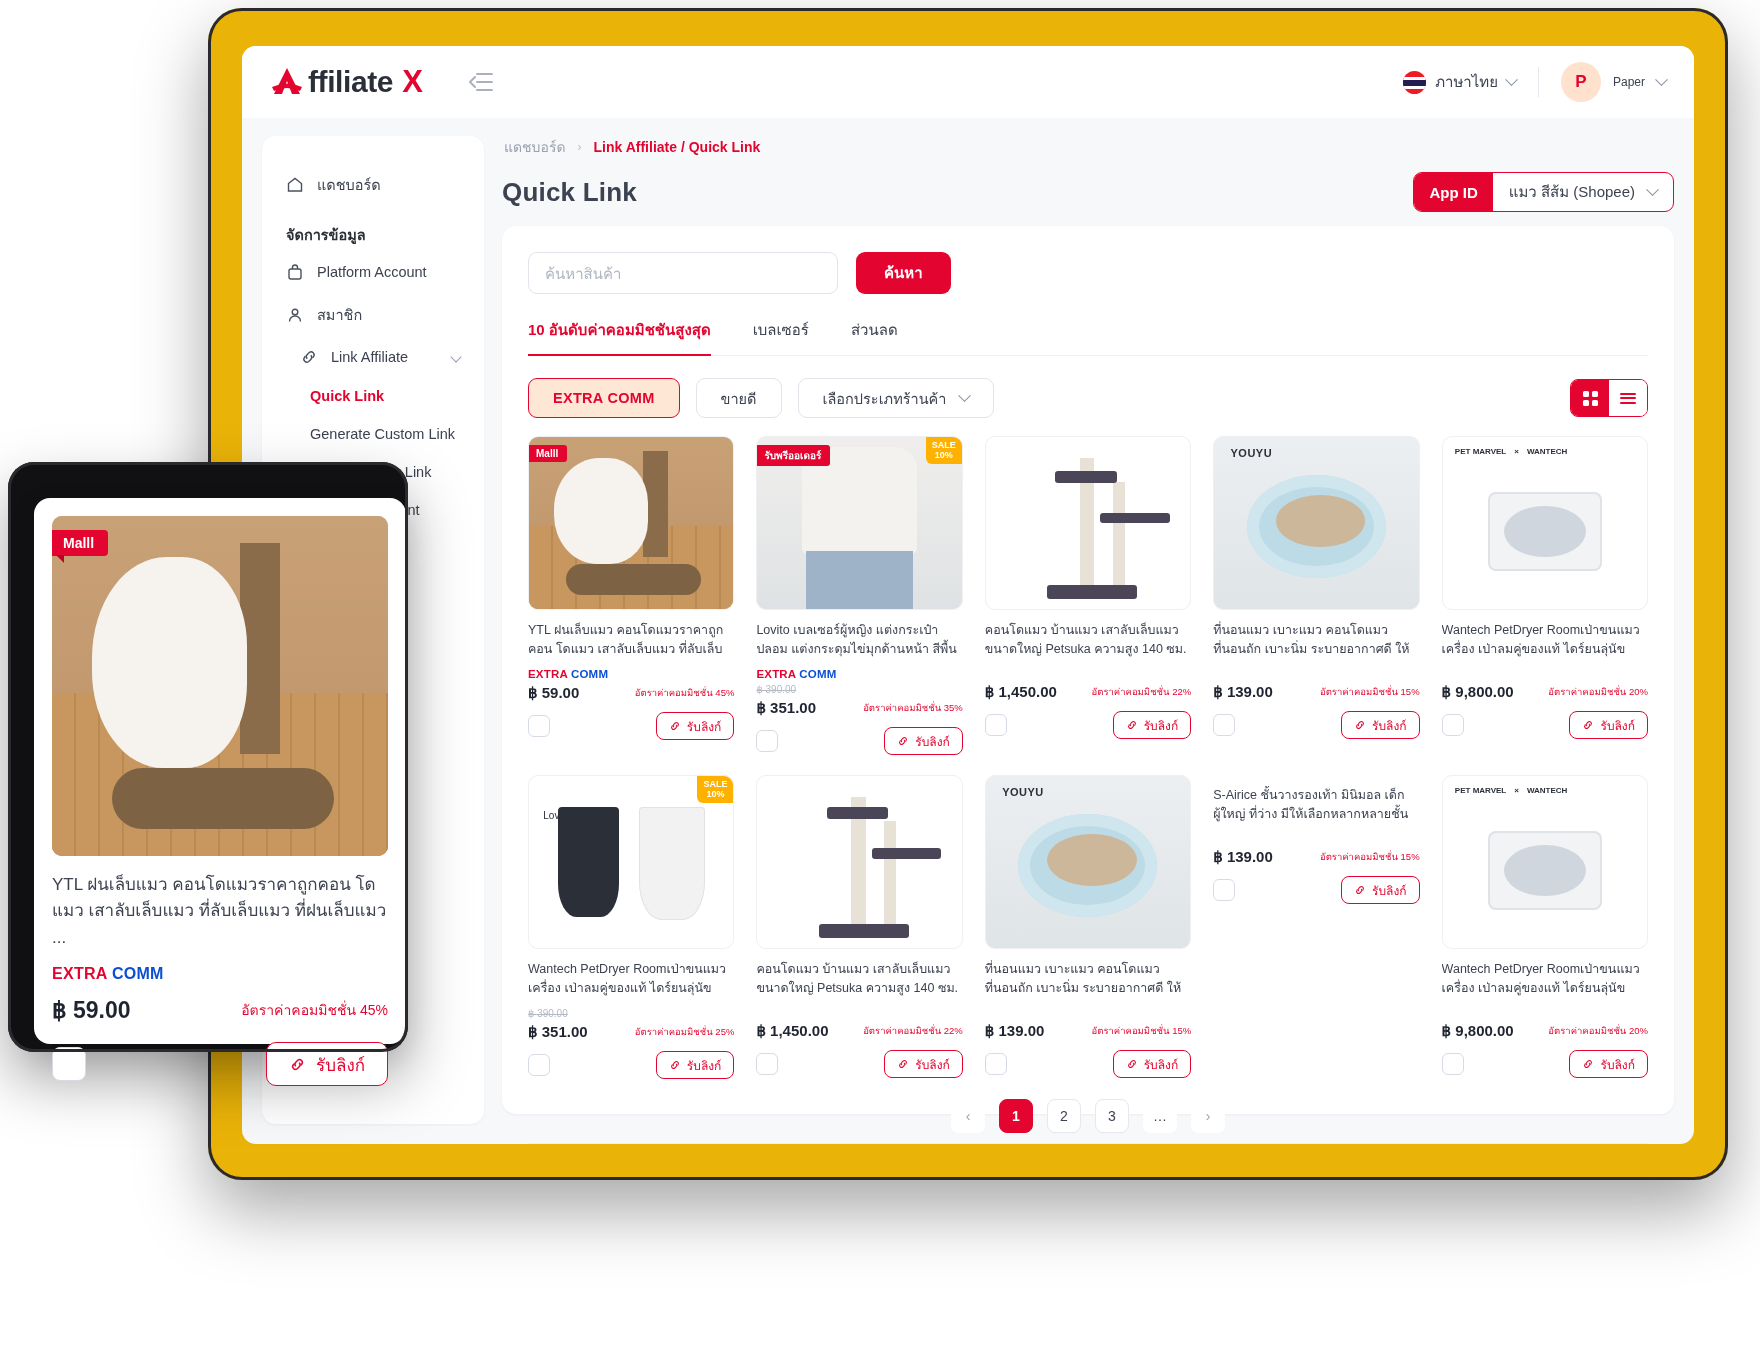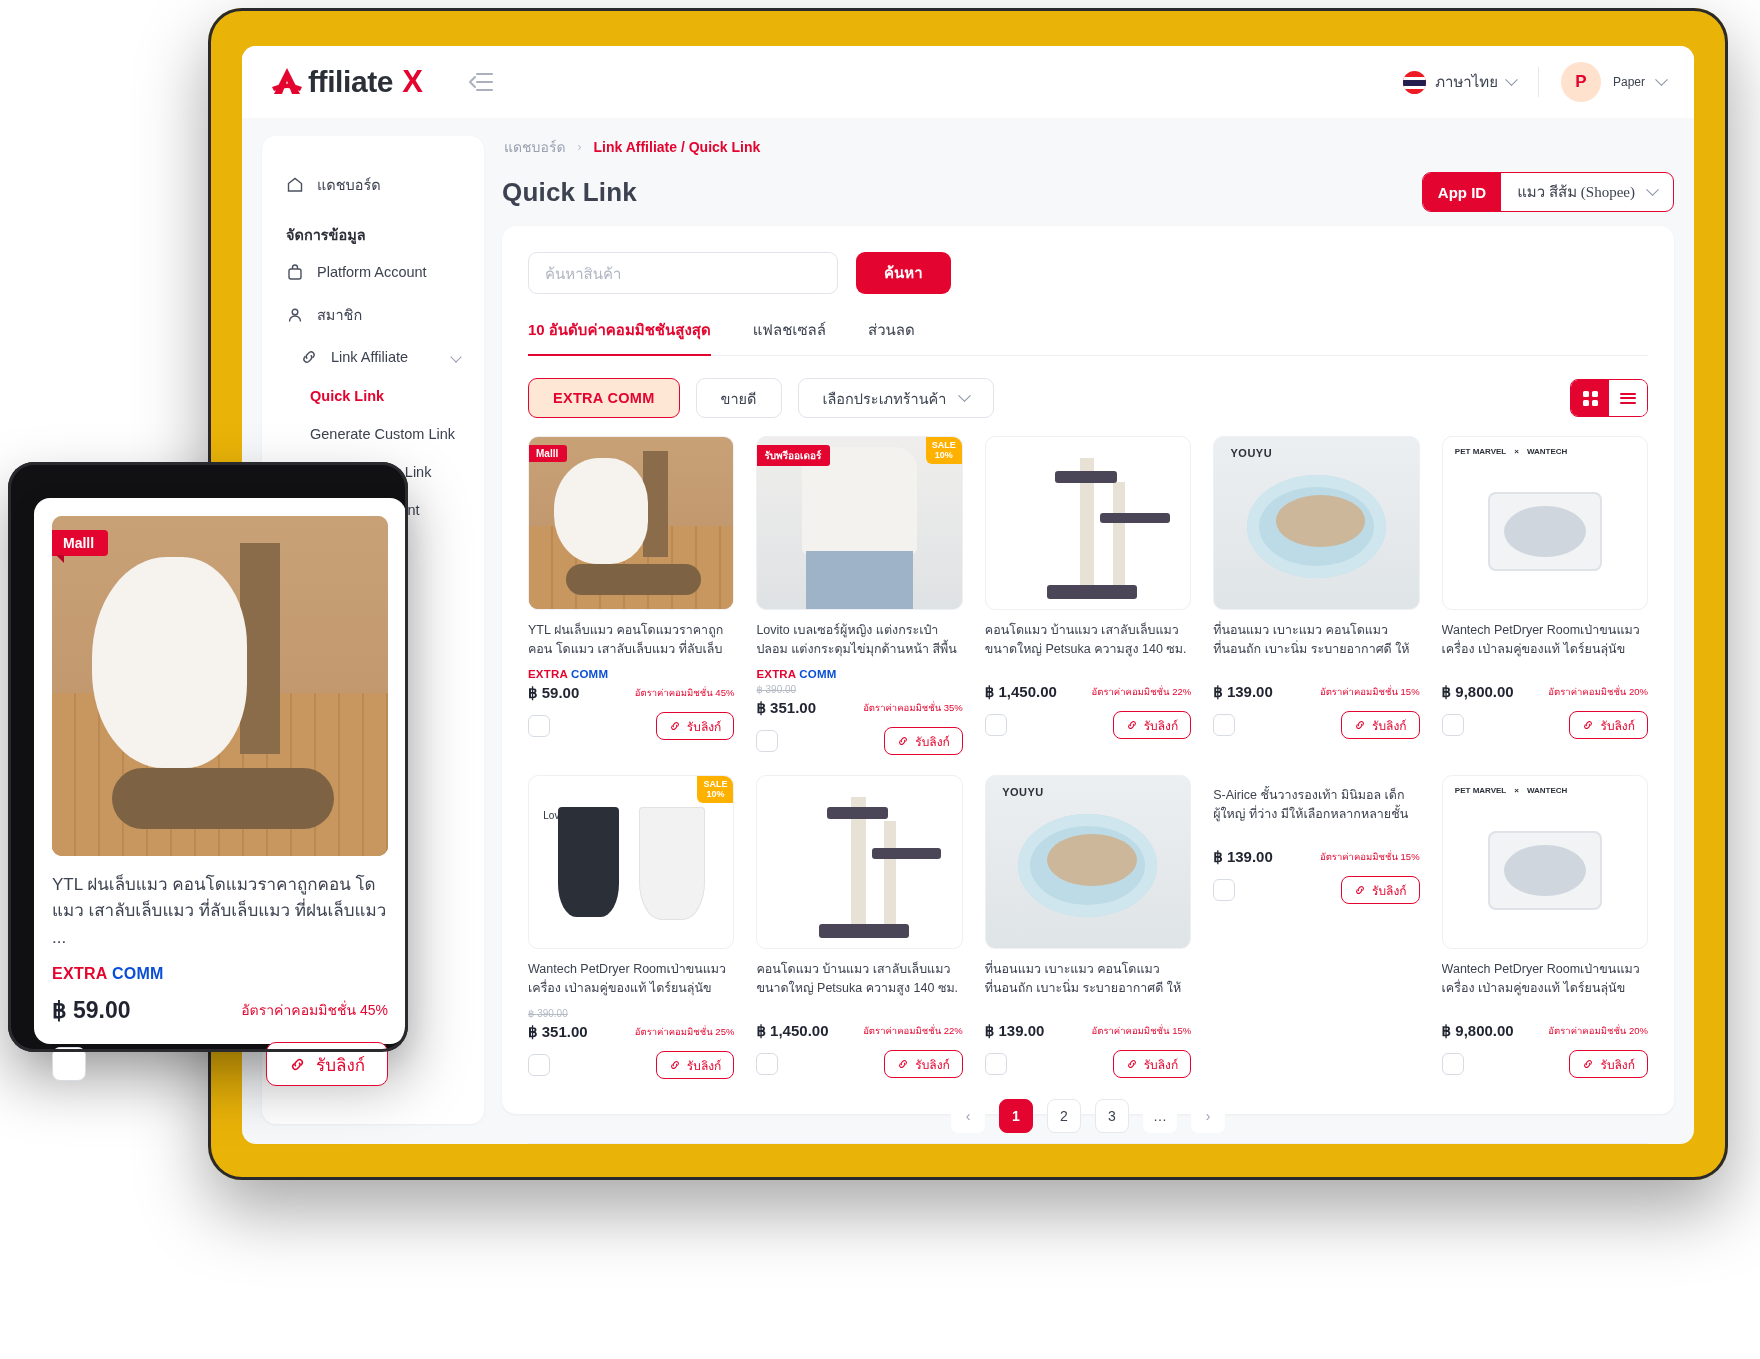--- a/index.html
+++ b/index.html
@@ -55,21 +55,21 @@
   .nav-arrow{ margin-left:auto; width:8px; height:8px; border-right:1.6px solid #9aa1b0; border-bottom:1.6px solid #9aa1b0; transform:rotate(45deg); }
 
   .content{ flex:1; min-width:0; }
   .crumbs{ display:flex; align-items:center; gap:12px; font-size:14px; color:#9aa1b0; padding-left:2px; }
   .crumbs .sep{ color:#b9bfca; font-size:12px; }
   .crumbs .cur{ color:#e3052f; font-weight:600; }
   .page-head{ display:flex; align-items:center; margin-top:14px; }
   .page-title{ font-size:26px; font-weight:600; color:#3c4250; letter-spacing:.2px; }
   .appid{ margin-left:auto; display:flex; align-items:stretch; border:1.6px solid #e3052f; border-radius:9px; overflow:hidden; background:#fff; height:40px; }
   .appid .tag{ background:#e3052f; color:#fff; font-size:15px; font-weight:600; display:flex; align-items:center; padding:0 15px; }
-  .appid .val{ display:flex; align-items:center; gap:13px; padding:0 16px; font-size:15px; color:#3c4250; cursor:pointer;font-family:Liberation Serif, serif; }
+  .appid .val{ display:flex; align-items:center; gap:13px; padding:0 16px; font-size:15px; color:#3c4250; cursor:pointer; }
 
   .panel{ background:#fff; border-radius:14px; margin-top:14px; padding:26px 26px 20px 26px; box-shadow:0 1px 3px rgba(16,24,40,.05); height:888px; display:flex; flex-direction:column; }
 
   .searchrow{ display:flex; gap:18px; align-items:center; }
   .search-input{ width:310px; height:42px; border:1px solid #e1e4ea; border-radius:9px; padding:0 16px; font-size:15px; color:#3c4250; outline:none; font-family:"Liberation Sans",sans-serif; }
   .search-input::placeholder{ color:#b0b6c2; }
   .search-btn{ height:42px; padding:0 28px; background:#e3052f; color:#fff; border:none; border-radius:9px; font-size:15px; font-weight:600; cursor:pointer; font-family:"Liberation Sans",sans-serif; }
 
   .tabs{ display:flex; gap:42px; margin-top:24px; border-bottom:1px solid #edeff3; }
   .tab{ font-size:15px; color:#3c4250; padding-bottom:13px; cursor:pointer; position:relative; }
@@ -297,21 +297,21 @@
 
           <div class="panel">
 
             <div class="searchrow">
               <input class="search-input" type="text" placeholder="ค้นหาสินค้า" style="">
               <button class="search-btn">ค้นหา</button>
             </div>
 
             <div class="tabs">
               <div class="tab active">10 อันดับค่าคอมมิชชันสูงสุด</div>
-              <div class="tab">แฟลชเซลล์</div>
+              <div class="tab">เบลเซอร์</div>
               <div class="tab">ส่วนลด</div>
             </div>
 
             <div class="filters">
               <button class="pill extra">EXTRA COMM</button>
               <button class="pill">ขายดี</button>
               <button class="pill">
                 <span>เลือกประเภทร้านค้า</span>
                 <span class="chev"></span>
               </button>

